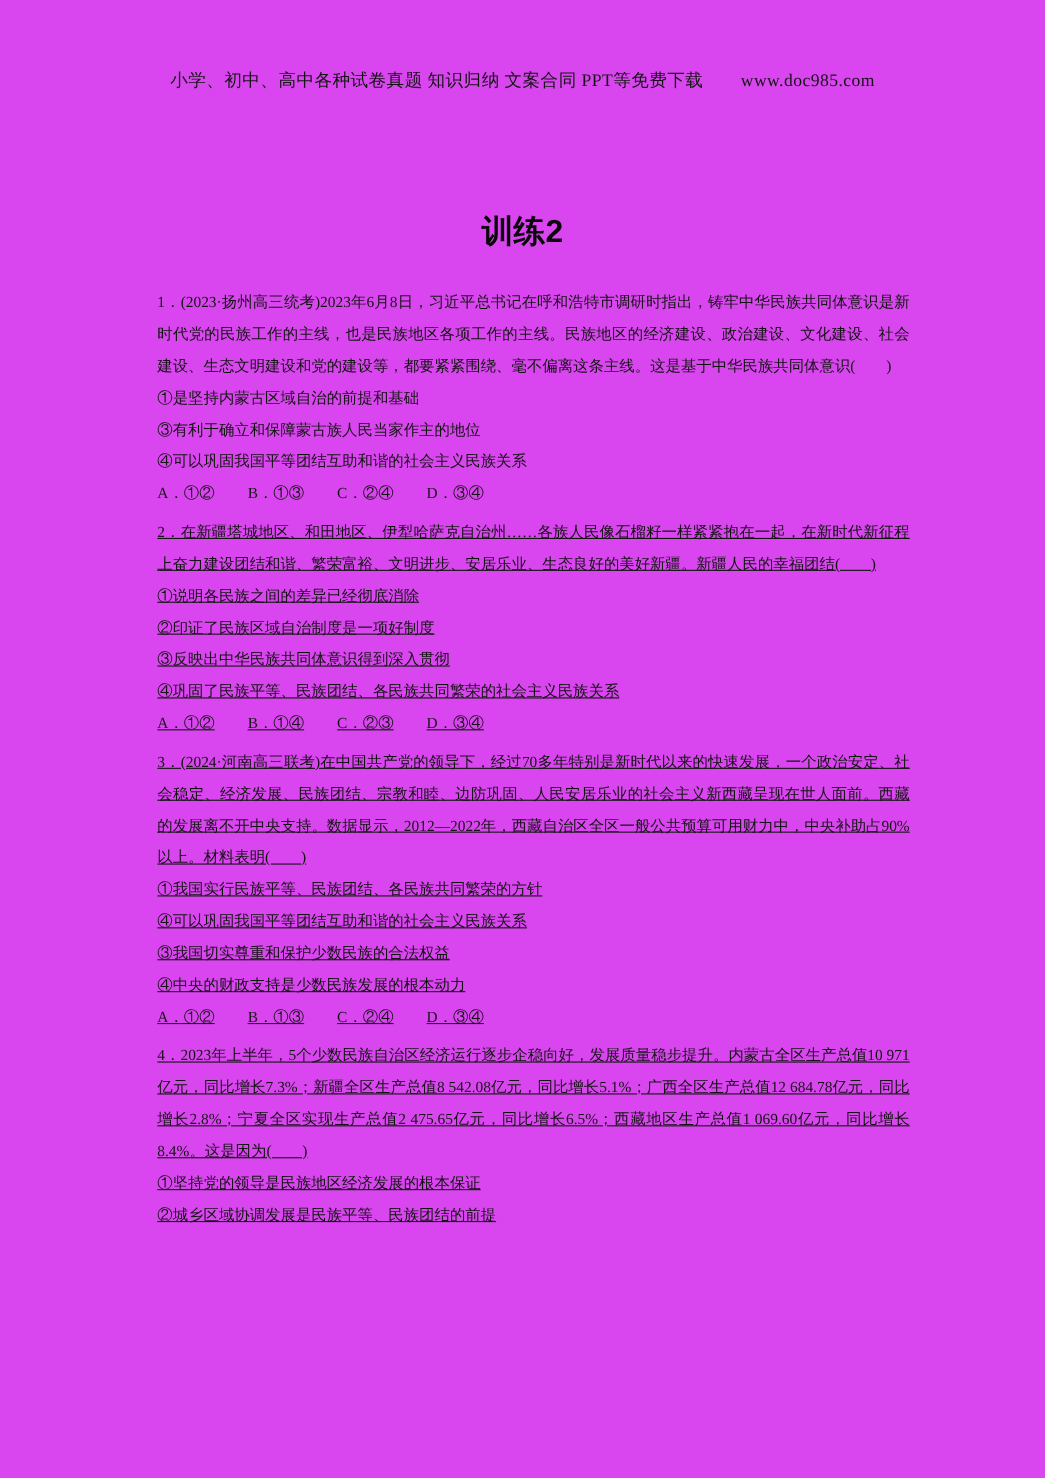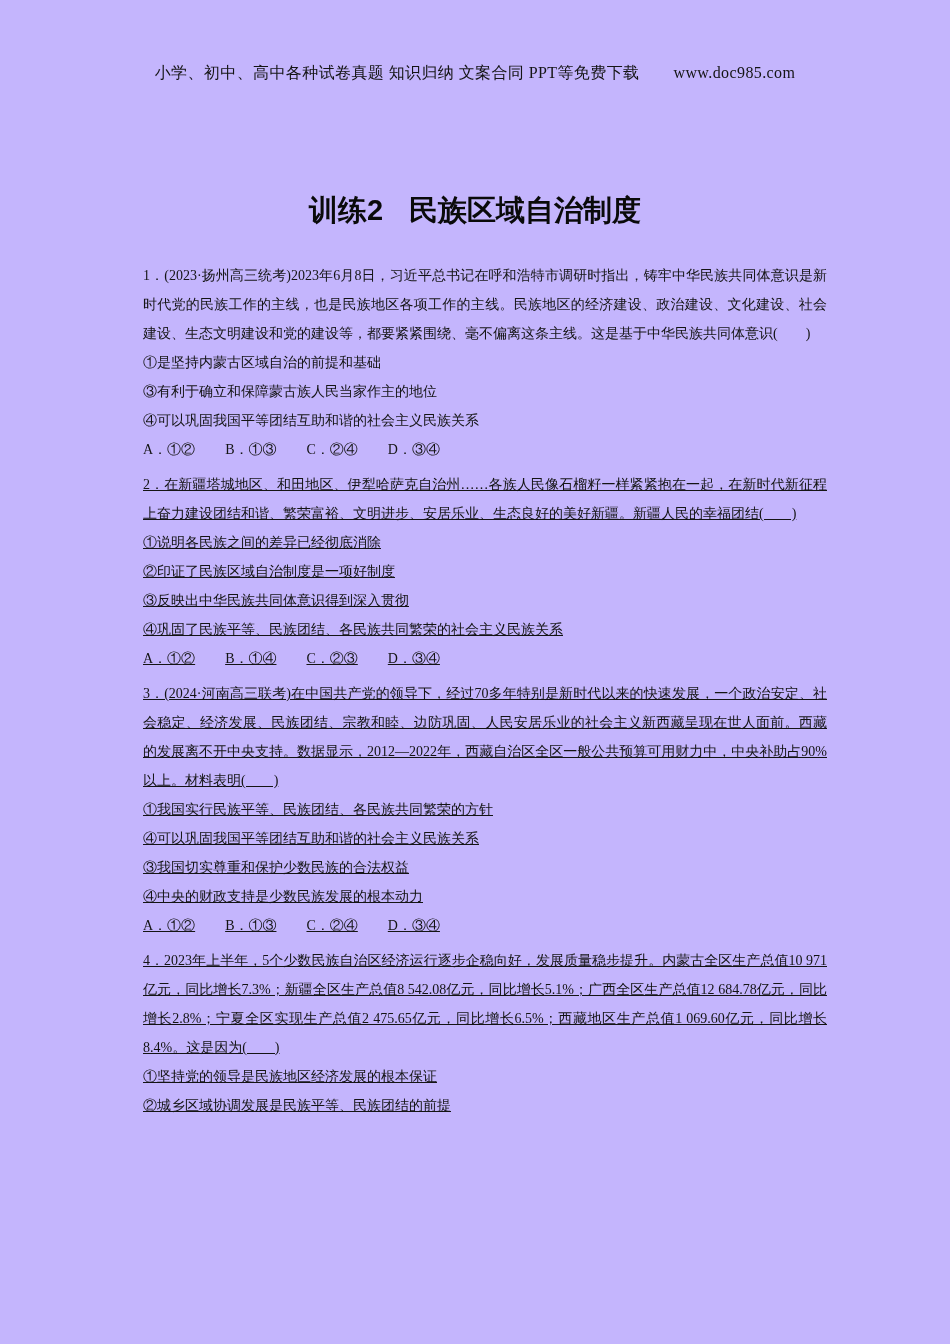--- a/index.html
+++ b/index.html
@@ -1,21 +1,21 @@
 <!DOCTYPE html>
 <html><head>
 <meta charset="utf-8">
 <style>
   html, body { margin: 0; padding: 0; background: #e8e8e8; }
   .page {
     position: relative;
     width: 950px;
     height: 1344px;
     margin: 0 auto;
-    background: #c4b5fd;
+    background: #d946ef;
     color: #141414;
     font-family: "Liberation Serif", "DejaVu Serif", serif;
     overflow: hidden;
   }
   .header {
     position: absolute;
     top: 63px;
     left: 0;
     width: 100%;
     display: flex;
@@ -68,21 +68,20 @@
 
 <div class="page">
 
   <div class="header">
     <span>小学、初中、高中各种试卷真题 知识归纳 文案合同 PPT等免费下载</span>
     <span>www.doc985.com</span>
   </div>
 
   <div class="doc-title">
     <span>训练2</span>
-    <span>民族区域自治制度</span>
   </div>
 
   <div class="content">
 
     <section class="question">
       <p class="stem">1．(2023·扬州高三统考)2023年6月8日，习近平总书记在呼和浩特市调研时指出，铸牢中华民族共同体意识是新时代党的民族工作的主线，也是民族地区各项工作的主线。民族地区的经济建设、政治建设、文化建设、社会建设、生态文明建设和党的建设等，都要紧紧围绕、毫不偏离这条主线。这是基于中华民族共同体意识(　　)</p>
       <p class="option">①是坚持内蒙古区域自治的前提和基础</p>
       <p class="option">③有利于确立和保障蒙古族人民当家作主的地位</p>
       <p class="option">④可以巩固我国平等团结互助和谐的社会主义民族关系</p>
       <div class="choices">

